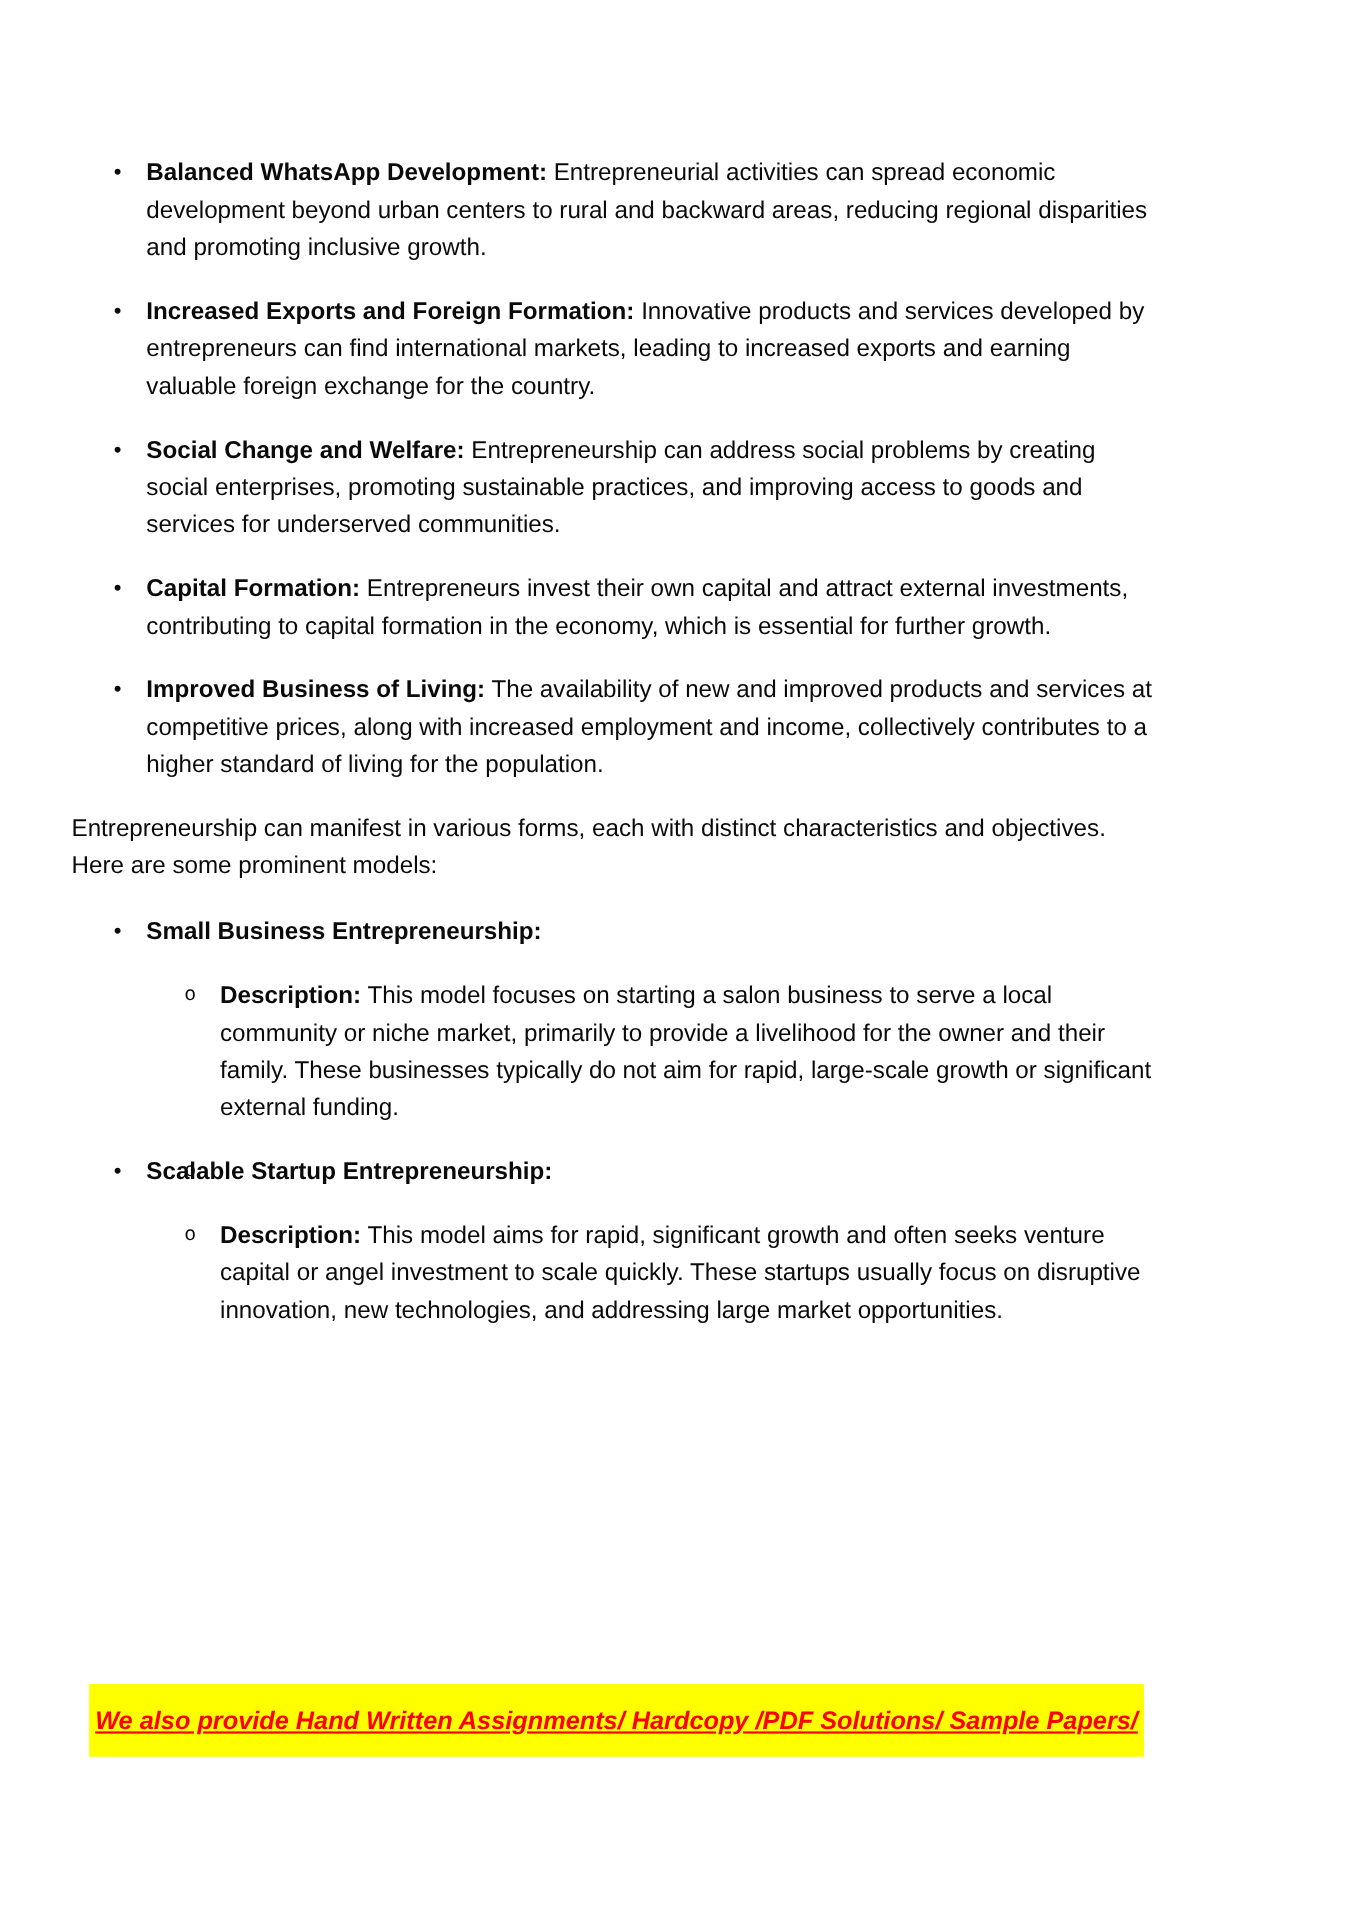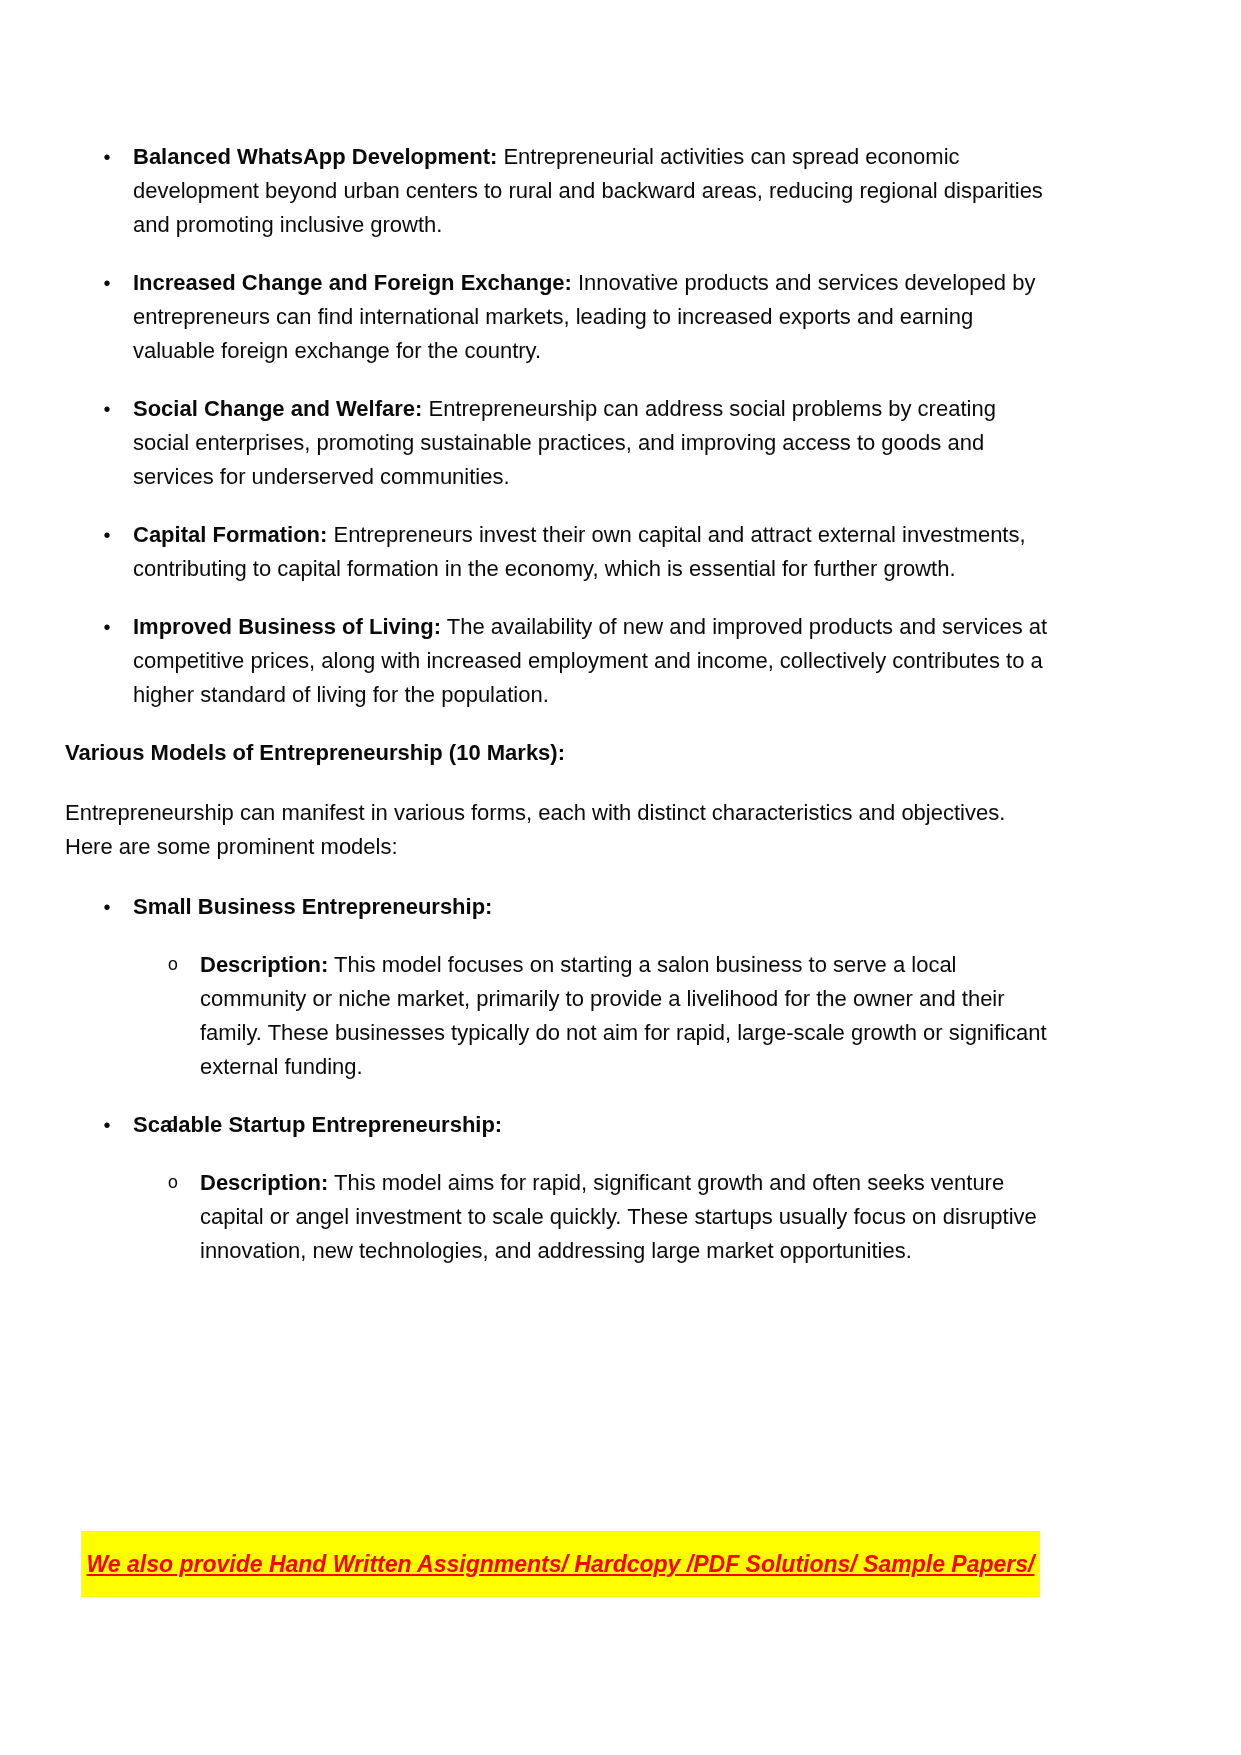--- a/index.html
+++ b/index.html
@@ -70,39 +70,38 @@
 <div class="page">
   <div class="content">
 
     <div class="li l1">
       <span class="mk">•</span>
       <p class="tx"><b>Balanced WhatsApp Development:</b><span> Entrepreneurial activities can spread economic development beyond urban centers to rural and backward areas, reducing regional disparities and promoting inclusive growth.</span></p>
     </div>
 
     <div class="li l1">
       <span class="mk">•</span>
-      <p class="tx"><b>Increased Change and Foreign Exchange:</b><span> Innovative products and services developed by entrepreneurs can find international markets, leading to increased exports and earning valuable foreign exchange for the country.</span></p>
+      <p class="tx"><b>Increased Exports and Foreign Formation:</b><span> Innovative products and services developed by entrepreneurs can find international markets, leading to increased exports and earning valuable foreign exchange for the country.</span></p>
     </div>
 
     <div class="li l1">
       <span class="mk">•</span>
       <p class="tx"><b>Social Change and Welfare:</b><span> Entrepreneurship can address social problems by creating social enterprises, promoting sustainable practices, and improving access to goods and services for underserved communities.</span></p>
     </div>
 
     <div class="li l1">
       <span class="mk">•</span>
       <p class="tx"><b>Capital Formation:</b><span> Entrepreneurs invest their own capital and attract external investments, contributing to capital formation in the economy, which is essential for further growth.</span></p>
     </div>
 
     <div class="li l1">
       <span class="mk">•</span>
       <p class="tx"><b>Improved Business of Living:</b><span> The availability of new and improved products and services at competitive prices, along with increased employment and income, collectively contributes to a higher standard of living for the population.</span></p>
     </div>
 
-    <h2 class="heading">Various Models of Entrepreneurship (10 Marks):</h2>
 
     <p class="intro">Entrepreneurship can manifest in various forms, each with distinct characteristics and objectives. Here are some prominent models:</p>
 
     <div class="li l1">
       <span class="mk">•</span>
       <p class="tx"><b>Small Business Entrepreneurship:</b></p>
     </div>
 
     <div class="li l2">
       <span class="mk">o</span>

